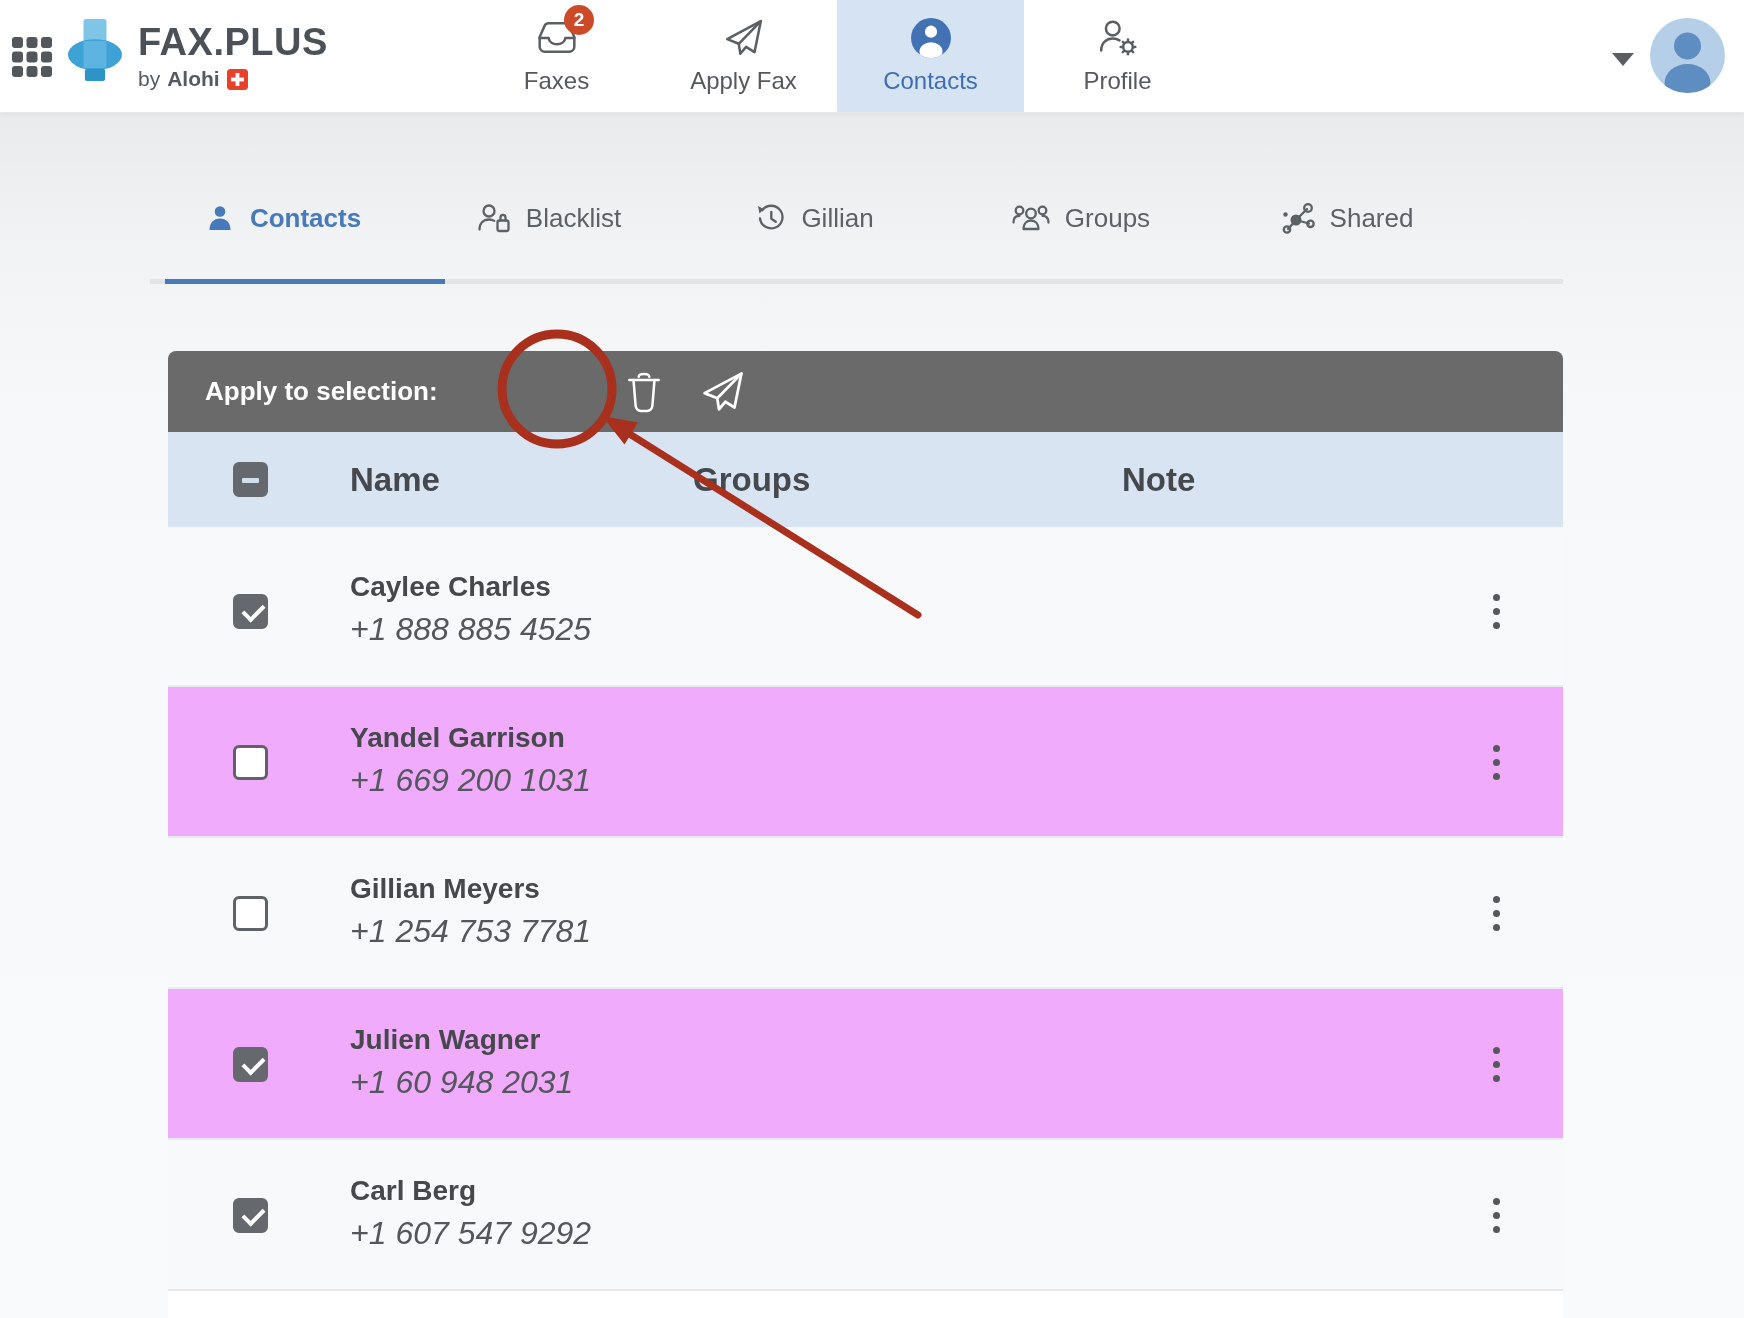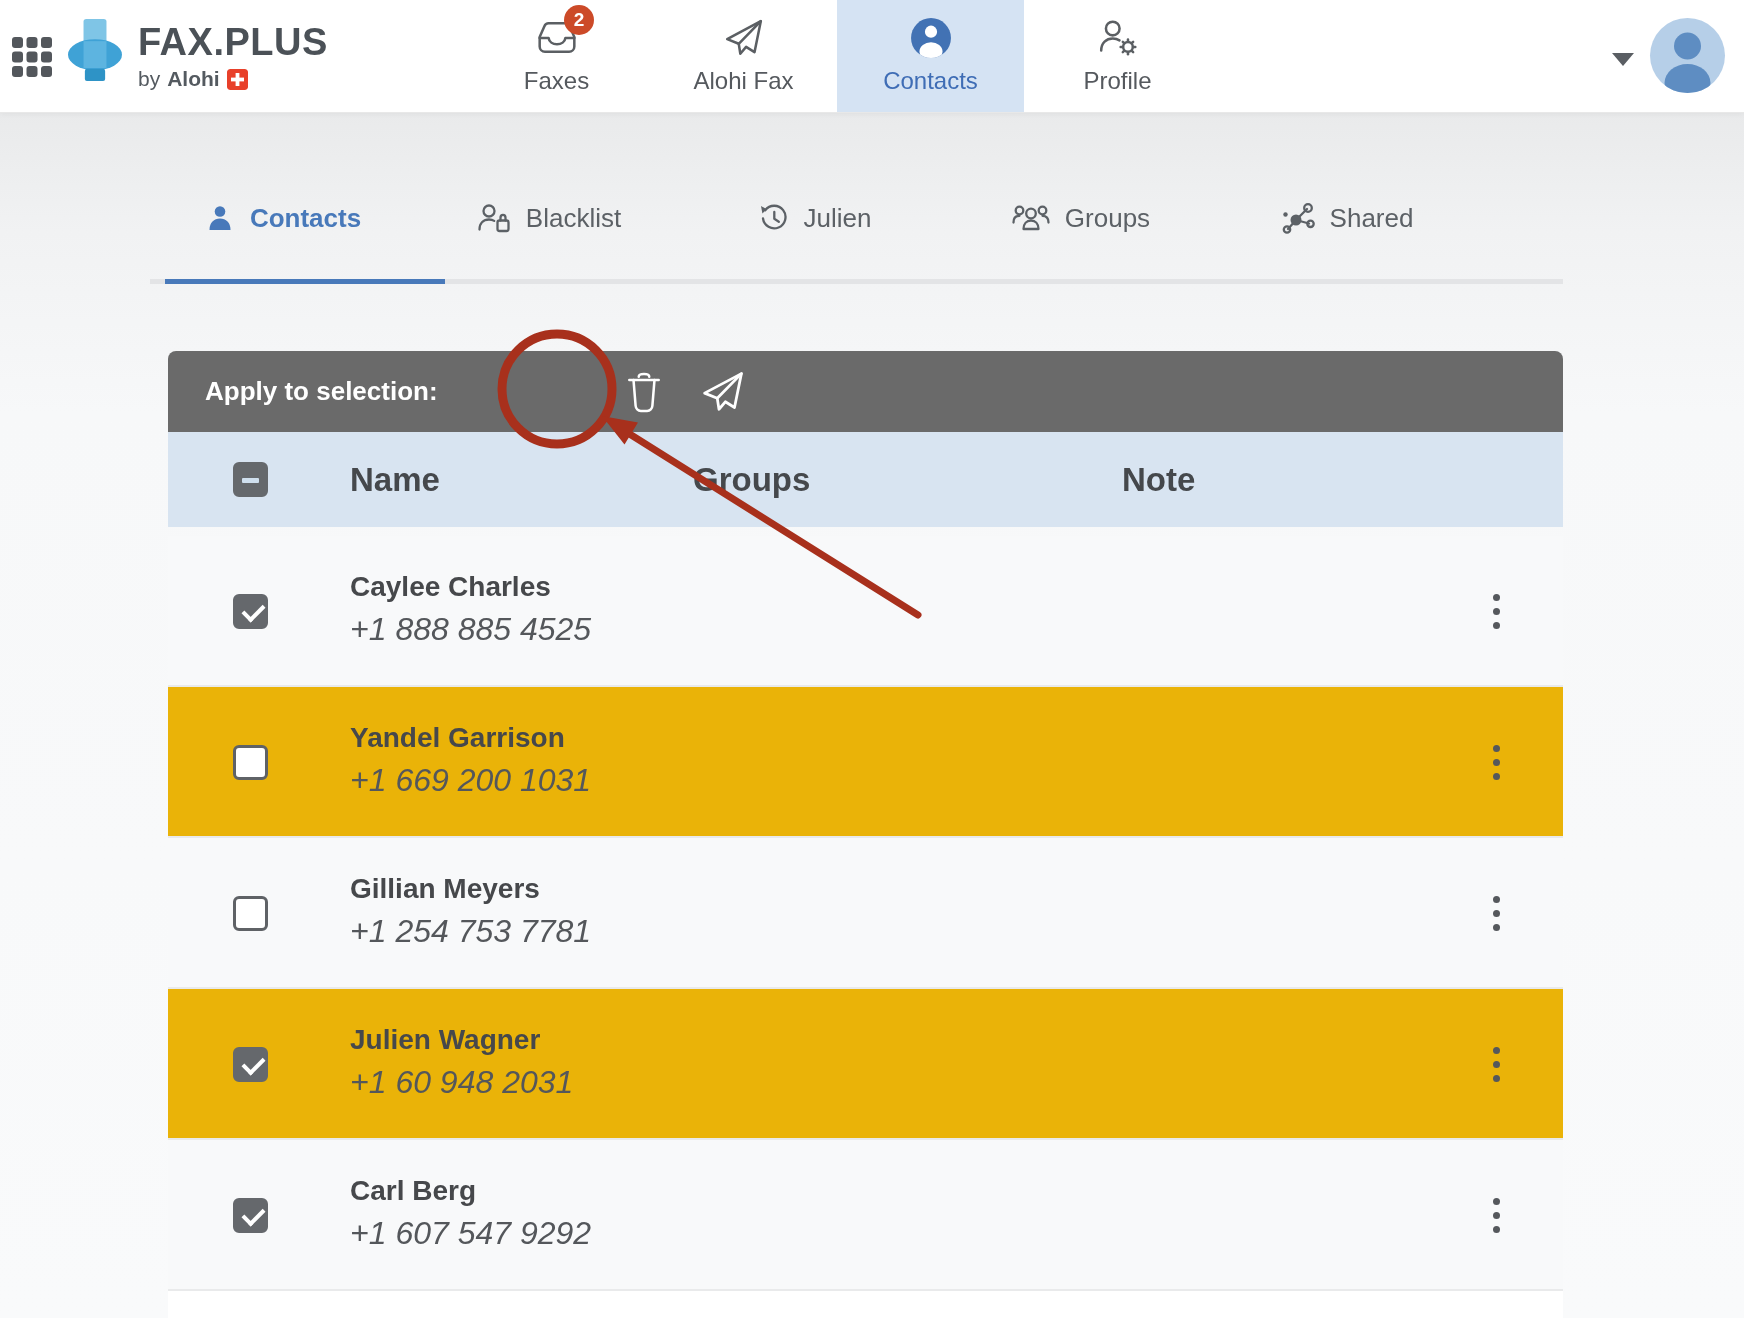--- a/index.html
+++ b/index.html
@@ -59,21 +59,21 @@
   .tool-btn.send { left:531px; width:48px; }
   .white-ic { fill:none; stroke:#fff; stroke-width:2.4; stroke-linecap:round; stroke-linejoin:round; }
 
   
   .thead { position:absolute; left:168px; top:432px; width:1395px; height:95px; background:#d8e4f1; }
   .thead .col { position:absolute; top:0; height:95px; display:flex; align-items:center;
                 font-size:33px; font-weight:700; color:#45484c; }
   .col-name { left:182px; } .col-groups { left:525px; } .col-note { left:954px; }
 
   .rows { position:absolute; left:168px; top:536px; width:1395px; }
-  .row { position:relative; width:1395px; height:151px; border-bottom:2px solid #e9eaeb; background:#eab308; cursor:pointer; }
+  .row { position:relative; width:1395px; height:151px; border-bottom:2px solid #e9eaeb; background:#f0abfc; cursor:pointer; }
   .row.alt { background:#f8f9fa; }
   .row .cname { position:absolute; left:182px; top:35px; font-size:28px; font-weight:700; color:#46484b; }
   .row .cphone { position:absolute; left:182px; top:75px; font-size:32px; color:#54575b;font-style:italic; }
   .row-partial { position:relative; width:1395px; height:36px; background:#fff; }
 
   
   .cb { position:absolute; left:65px; width:35px; height:35px; border-radius:6px;
         background:#fff; border:3px solid #5f6266; cursor:pointer; }
   .row .cb { top:58px; }
   .cb.checked { background:#65686c; border-color:#65686c; }
@@ -138,21 +138,21 @@
         <path class="stroke-ic" d="M3.5 18 H12 C12.5 21.5 15.8 24 20 24 C24.2 24 27.5 21.5 28 18 H36.5"></path>
       </svg>
       <span class="nlabel">Faxes</span>
       <span class="badge">2</span>
     </div>
     <div class="nav-item">
       <svg class="nicon" viewBox="0 0 40 40">
         <path class="stroke-ic" d="M36 4 L4 21 L15 25.5 L16.5 35 L22 28.5 L30 33.5 Z"></path>
         <path class="stroke-ic" d="M15 25.5 L36 4"></path>
       </svg>
-      <span class="nlabel">Alohi Fax</span>
+      <span class="nlabel">Apply Fax</span>
     </div>
     <div class="nav-item active">
       <svg class="nicon" viewBox="0 0 40 40">
         <defs>
             <clipPath id="avclip">
               <circle cx="20" cy="20" r="19"></circle>
             </clipPath>
           </defs>
         <circle cx="20" cy="20" r="19" fill="#4272b4"></circle>
         <g clip-path="url(#avclip)">
@@ -210,21 +210,21 @@
         <path class="tab-ic" d="M23.5 17.5 V14.8 C23.5 11 28.5 11 28.5 14.8 V17.5"></path>
       </svg>
       <span class="tlabel">Blacklist</span>
     </div>
     <div class="tab">
       <svg width="30" height="30" viewBox="0 0 30 30">
         <path class="tab-ic" d="M6.2 7.2 A11.3 11.3 0 1 1 4 15.5"></path>
         <path d="M2 3 L7.8 6.2 L3.4 10.6 Z" fill="#5c6166"></path>
         <path class="tab-ic" d="M15.3 9 V15.8 L19.8 18.8"></path>
       </svg>
-      <span class="tlabel">Julien</span>
+      <span class="tlabel">Gillian</span>
     </div>
     <div class="tab">
       <svg width="38" height="30" viewBox="0 0 38 30">
         <circle class="tab-ic" cx="19" cy="10.5" r="4.8"></circle>
         <path class="tab-ic" d="M11.5 26 C11.5 20.5 14.8 17.5 19 17.5 C23.2 17.5 26.5 20.5 26.5 26 Z"></path>
         <circle class="tab-ic" cx="7.5" cy="7.5" r="3.8"></circle>
         <path class="tab-ic" d="M1.5 19.5 C1.5 15 4 12.8 7.5 12.8"></path>
         <circle class="tab-ic" cx="30.5" cy="7.5" r="3.8"></circle>
         <path class="tab-ic" d="M36.5 19.5 C36.5 15 34 12.8 30.5 12.8"></path>
       </svg>

